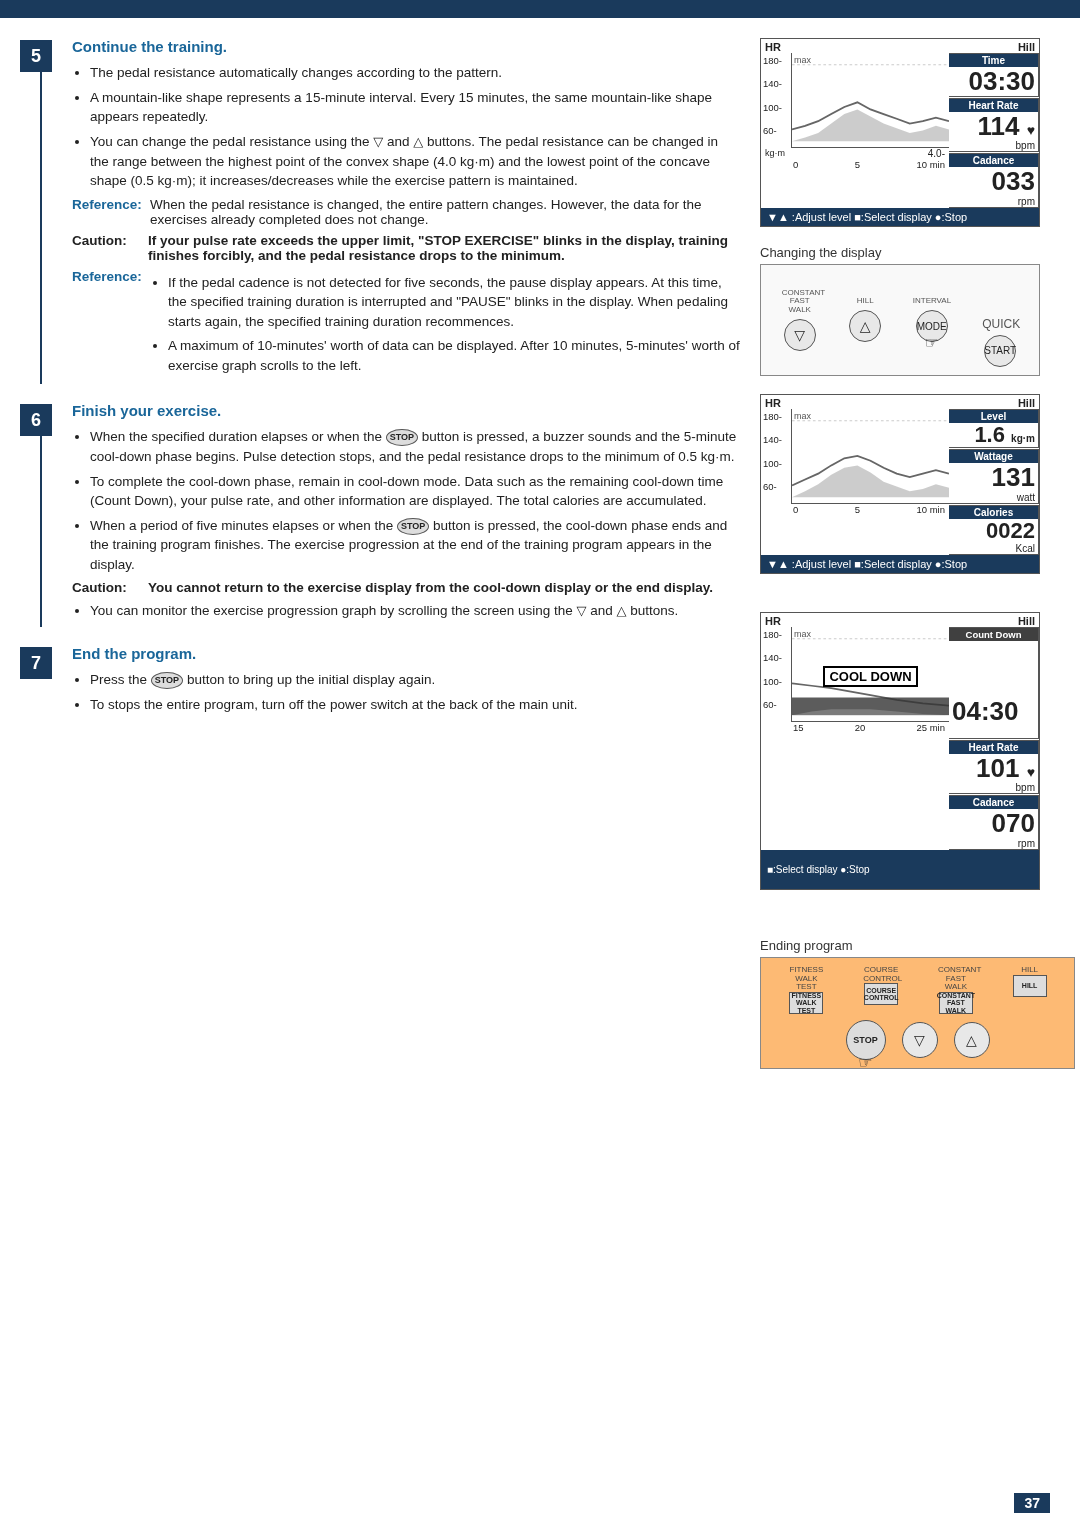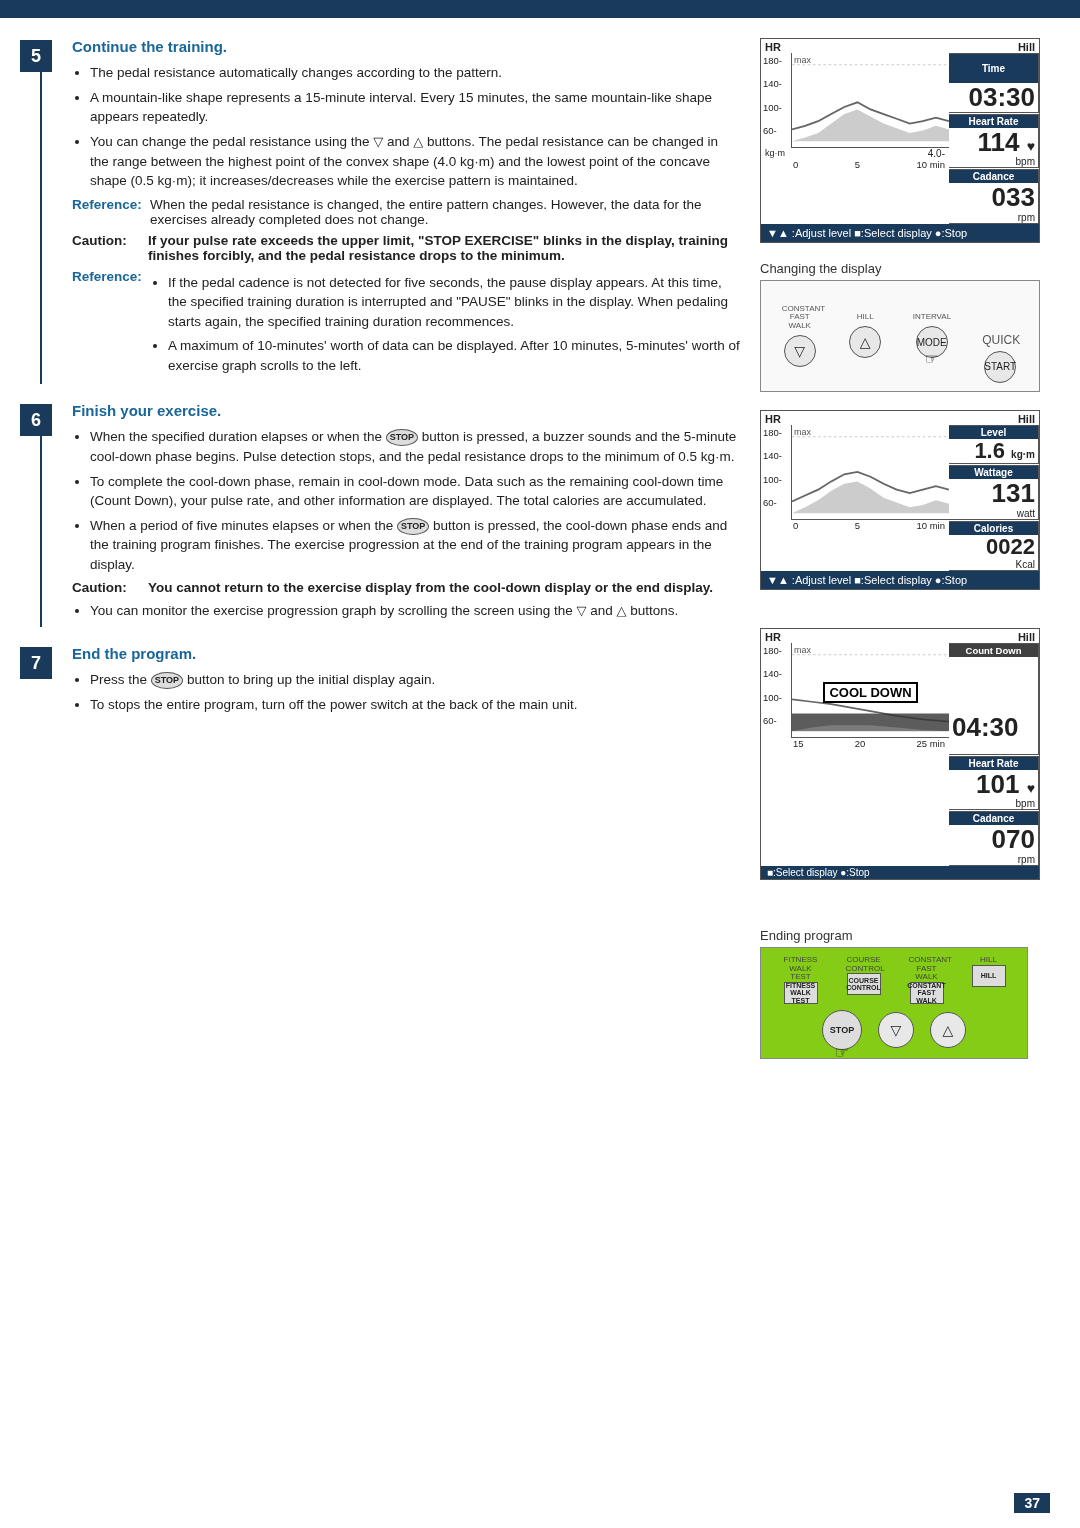--- a/index.html
+++ b/index.html
@@ -227,32 +227,32 @@
     .ref-with-indent .reference-label {
       min-width: 70px;
       flex-shrink: 0;
     }
 
     
     .monitor-bottom-ctrl {
       background: #1a3a5c;
       color: #fff;
       font-size: 10px;
-      padding: 1px 6px;
+      padding: 14px 6px;
       display: flex;
       gap: 8px;
       justify-content: space-between;
     }
 
     
     .ending-program-panel {
       border: 1.5px solid #888;
       padding: 8px;
-      background: #84cc16;
-      width: 268px;
+      background: #fdba74;
+      width: 315px;
     }
 
     .small-btn-box {
       display: flex;
       flex-direction: column;
       align-items: center;
       font-size: 8px;
     }
 
     .small-btn-label {
@@ -462,21 +462,21 @@
                 <span>0</span>
                 <span>5</span>
                 <span>10 min</span>
               </div>
             </div>
 
             <div style="width:90px;flex-shrink:0;display:flex;flex-direction:column;">
               <div style="text-align:right;font-size:11px;font-weight:bold;padding:2px 4px 0 0;">Hill</div>
 
               <div style="border:1.5px solid #555;border-left:none;margin-bottom:1px;">
-                <div style="background:#1a3a5c;color:#fff;font-size:10px;font-weight:bold;text-align:center;padding:9px;">Time</div>
+                <div style="background:#1a3a5c;color:#fff;font-size:10px;font-weight:bold;text-align:center;padding:1px;">Time</div>
                 <div style="font-size:26px;font-weight:bold;text-align:right;padding:0 3px;line-height:1.1;">03:30</div>
               </div>
 
               <div style="border:1.5px solid #555;border-left:none;margin-bottom:1px;">
                 <div style="background:#1a3a5c;color:#fff;font-size:10px;font-weight:bold;text-align:center;padding:1px;">Heart Rate</div>
                 <div style="font-size:26px;font-weight:bold;text-align:right;padding:0 3px;line-height:1.1;"><span>114</span> <span style="font-size:14px;">♥</span></div>
                 <div style="font-size:10px;text-align:right;padding:0 3px;">bpm</div>
               </div>
 
               <div style="border:1.5px solid #555;border-left:none;">

